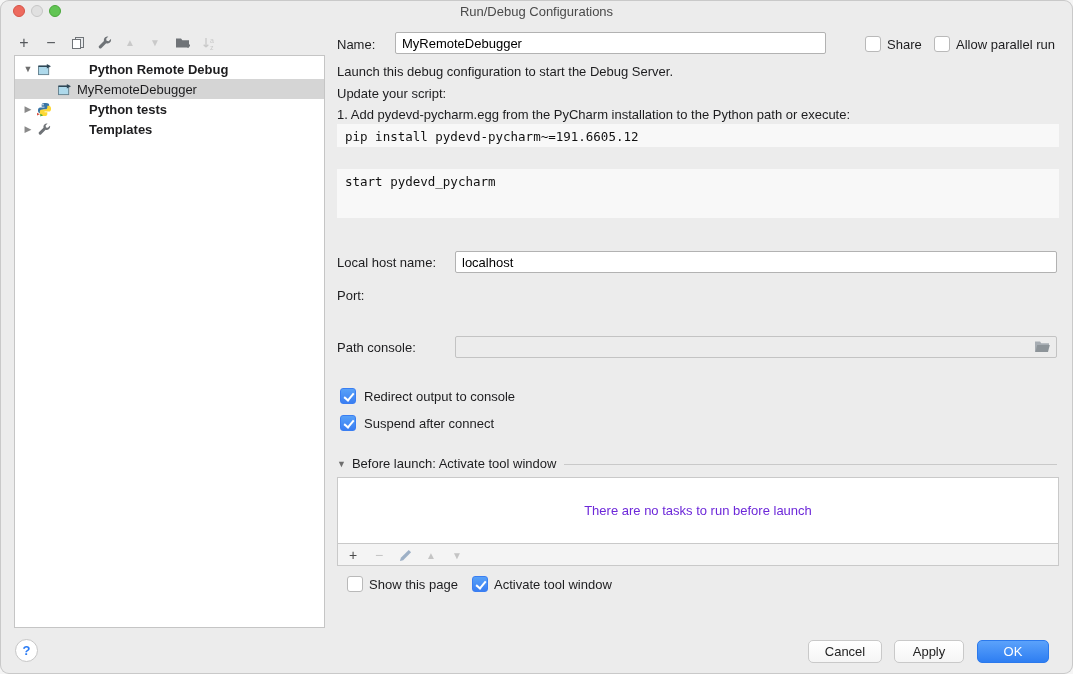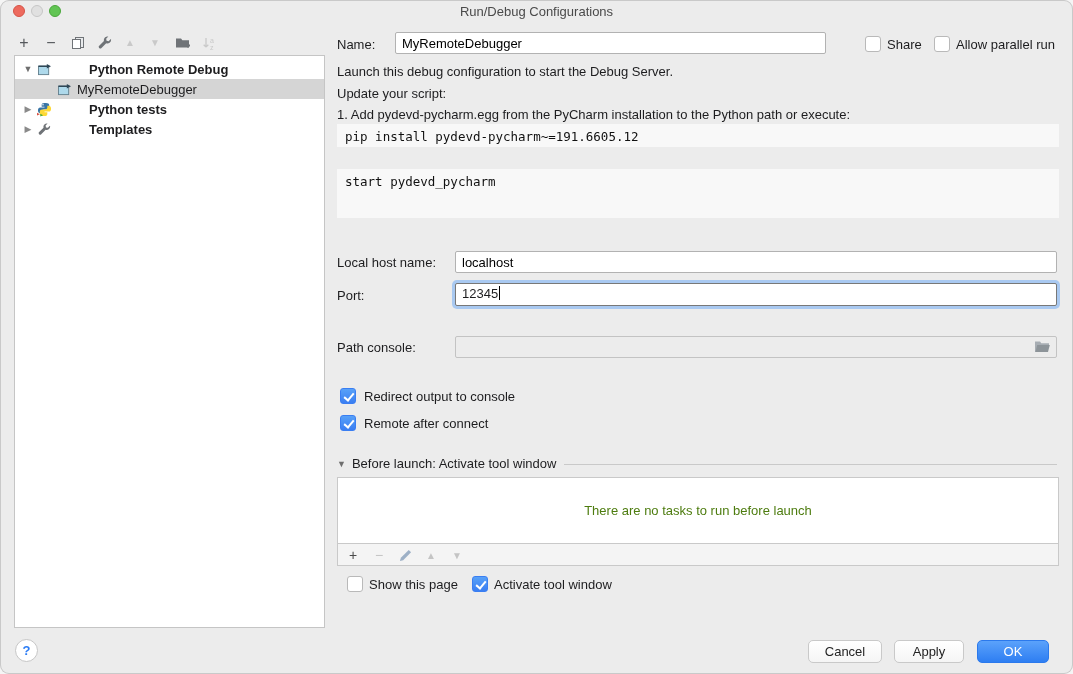--- a/index.html
+++ b/index.html
@@ -37,21 +37,21 @@
   .code{position:absolute;left:337px;width:722px;background:#f8f8f8;font-family:"DejaVu Sans Mono","Liberation Mono",monospace;
         font-size:12.5px;color:#111;padding:2px 8px;box-sizing:border-box;white-space:pre;line-height:21px;}
   .cb{position:absolute;width:16px;height:16px;border:1px solid #b9b9b9;border-radius:3px;background:#fff;box-sizing:border-box;}
   .cb.checked{background:linear-gradient(#58a1f8,#3a7ef2);border-color:#3a7ef2;}
   .cb.checked::after{content:"";position:absolute;left:5px;top:2px;width:4px;height:8px;border:solid #fff;border-width:0 2px 2px 0;transform:rotate(40deg);}
   
   .bl-head{position:absolute;left:337px;right:16px;top:456px;display:flex;align-items:center;}
   .bl-head .arrow{font-size:9px;color:#6e6e6e;margin-right:6px;}
   .bl-head .rule{flex:1;border-top:1px solid #c9c9c9;margin-left:8px;margin-top:2px;}
   .tasksbox{position:absolute;left:337px;width:722px;top:477px;height:67px;background:#fff;border:1px solid #c9c9c9;box-sizing:border-box;
-            display:flex;align-items:center;justify-content:center;color:#4d7c0f;}
+            display:flex;align-items:center;justify-content:center;color:#6d28d9;}
   .strip{position:absolute;left:337px;width:722px;top:543px;height:23px;background:#f4f4f4;border:1px solid #c9c9c9;box-sizing:border-box;}
   .sbtn{position:absolute;top:2px;width:18px;height:18px;display:flex;align-items:center;justify-content:center;font-size:14px;color:#4a4a4a;}
   .sbtn.dis{color:#c4c4c4;}
   
   .btn{position:absolute;top:640px;height:23px;border:1px solid #c9c9c9;border-radius:5px;background:linear-gradient(#ffffff,#f5f5f5);
        text-align:center;line-height:21px;font-size:13px;color:#232323;box-sizing:border-box;}
   .btn.primary{background:linear-gradient(#5ba2fb,#2e7ef2);border-color:#2b79ec;color:#fff;}
   .help{position:absolute;left:15px;top:639px;width:23px;height:23px;border-radius:50%;background:#fff;border:1px solid #c6c6c6;
         box-sizing:border-box;text-align:center;line-height:21px;color:#2b7cf5;font-weight:bold;font-size:13px;}
 </style>
@@ -159,34 +159,33 @@
 
   <span class="desc" style="left:337px;top:64px;">Launch this debug configuration to start the Debug Server.</span>
   <span class="desc" style="left:337px;top:86px;">Update your script:</span>
   <span class="desc" style="left:337px;top:107px;">1. Add pydevd-pycharm.egg from the PyCharm installation to the Python path or execute:</span>
   <div class="code" style="top:124px;height:23px;">pip install pydevd-pycharm~=191.6605.12</div>
   <div class="code" style="top:169px;height:49px;"><span>start pydevd_pycharm</span><br></div>
 
   <span class="lbl" style="left:337px;top:255px;">Local host name:</span>
   <input class="field" style="left: 455px; top: 251px; width: 602px;" value="localhost">
   <span class="lbl" style="left:337px;top:288px;">Port:</span>
-  <div class="field focused" style="left:455px;top:283px;width:602px;"><span>12345</span><span class="caret"></span></div>
 
   <span class="lbl" style="left:337px;top:340px;">Path console:</span>
   <div class="field disabled" style="left:455px;top:336px;width:602px;">
     <svg style="position:absolute;right:5px;top:3px;" width="18" height="14" viewBox="0 0 18 14">
       <path fill="#a7adb3" d="M2 1.5h5l1.3 1.8H16V5H5L3 12H2z"></path>
       <path fill="#8d9499" d="M4.2 5h12.6L15 12H2.4z"></path>
     </svg>
   </div>
 
   <span class="cb checked" style="left:340px;top:388px;"></span>
   <span class="lbl" style="left:364px;top:389px;">Redirect output to console</span>
   <span class="cb checked" style="left:340px;top:415px;"></span>
-  <span class="lbl" style="left:364px;top:416px;">Remote after connect</span>
+  <span class="lbl" style="left:364px;top:416px;">Suspend after connect</span>
 
   <div class="bl-head">
     <span class="arrow">▼</span>
     <span>Before launch: Activate tool window</span>
     <span class="rule"></span>
   </div>
   <div class="tasksbox">
     <span>There are no tasks to run before launch</span>
   </div>
   <div class="strip">

